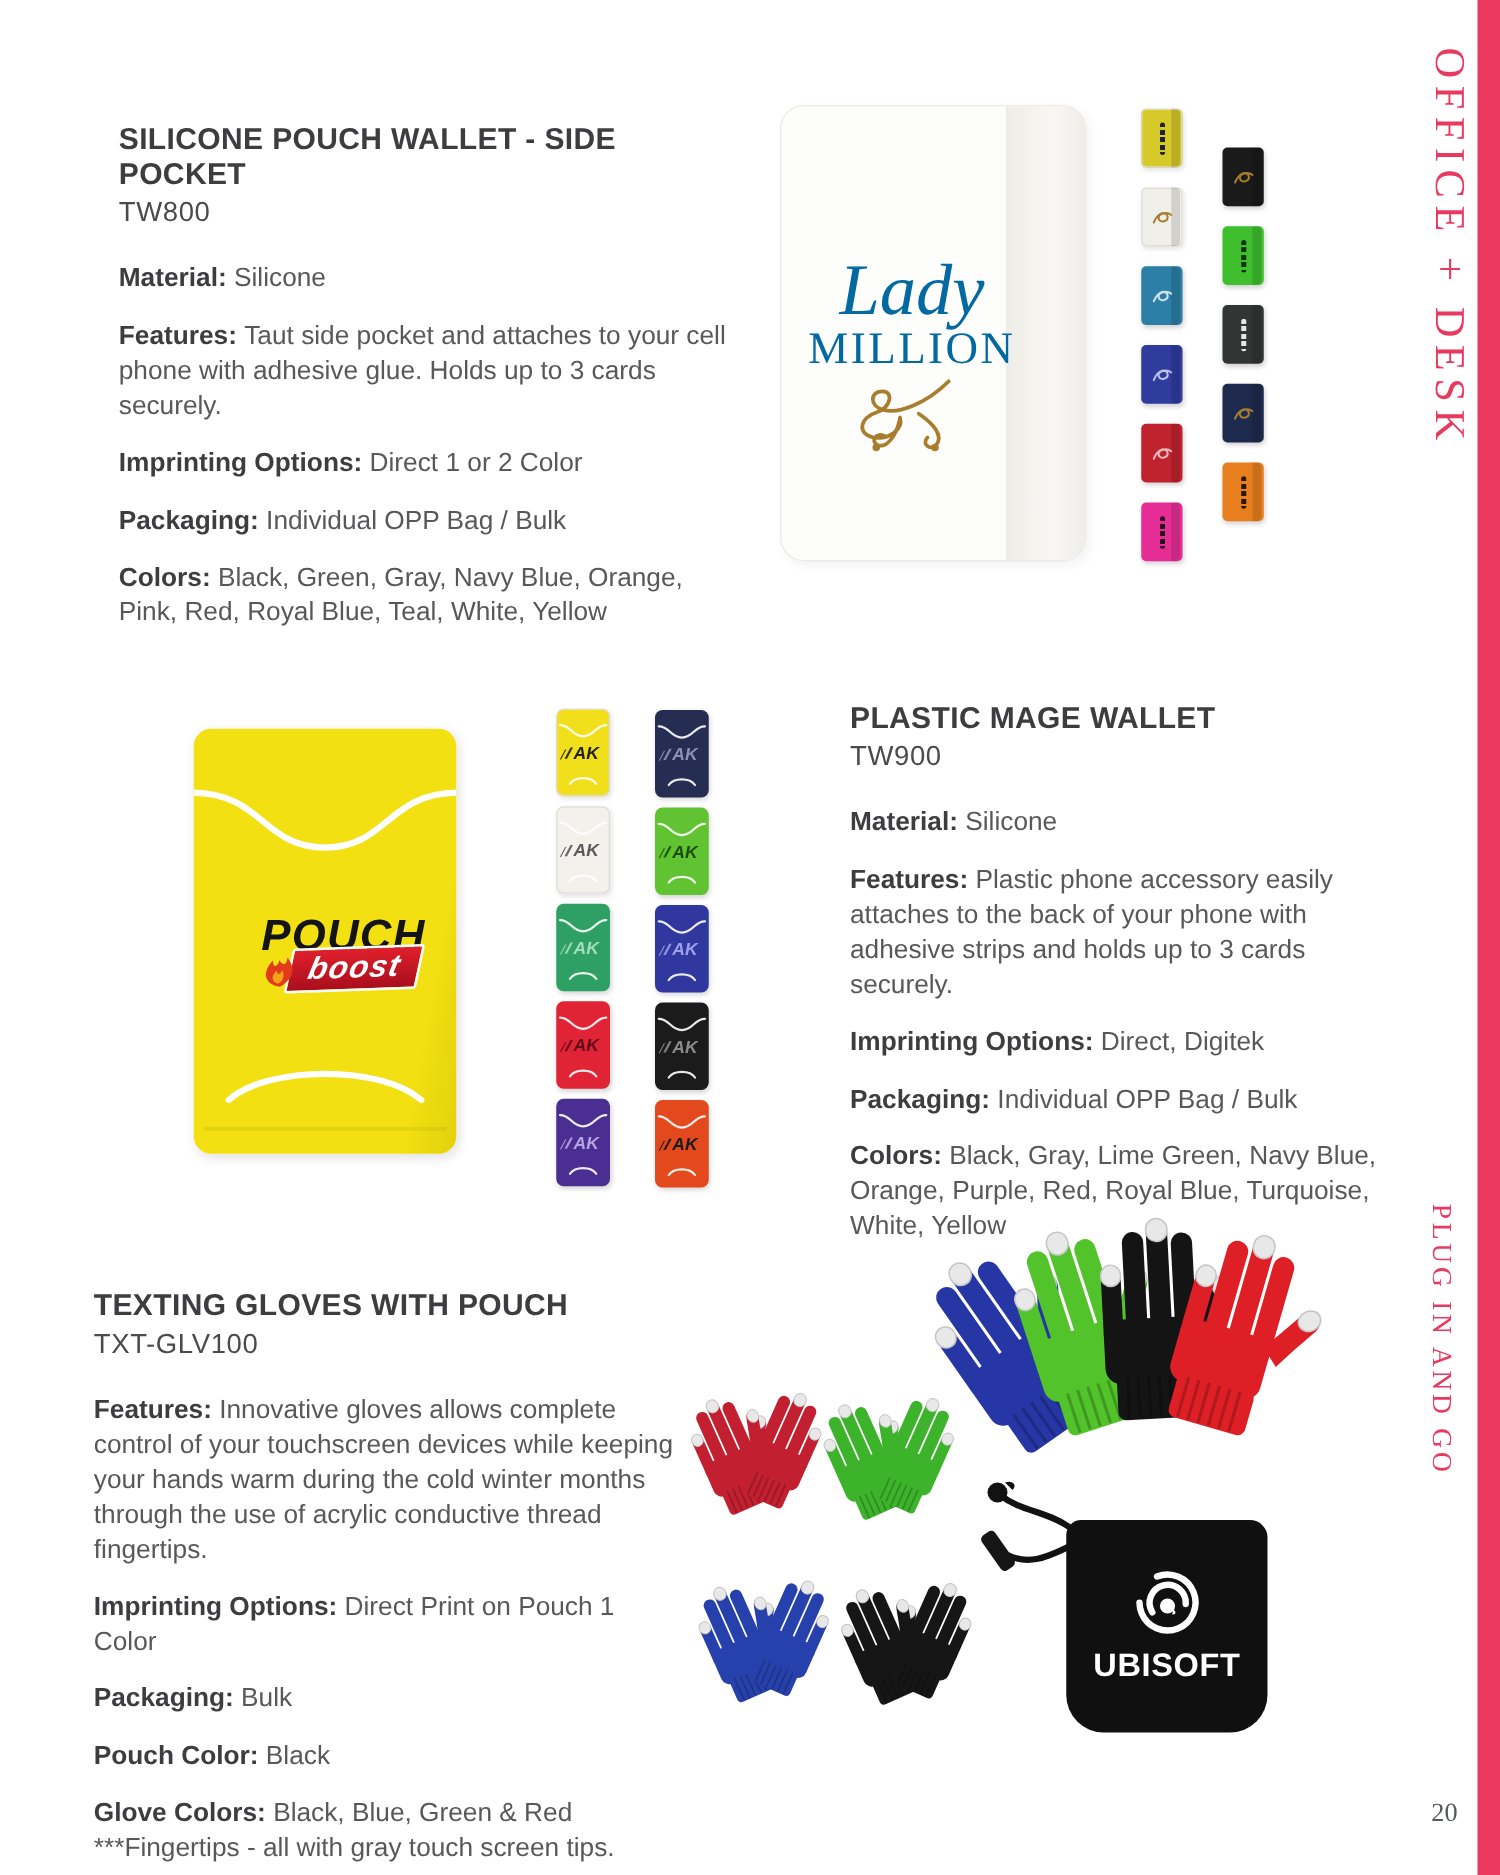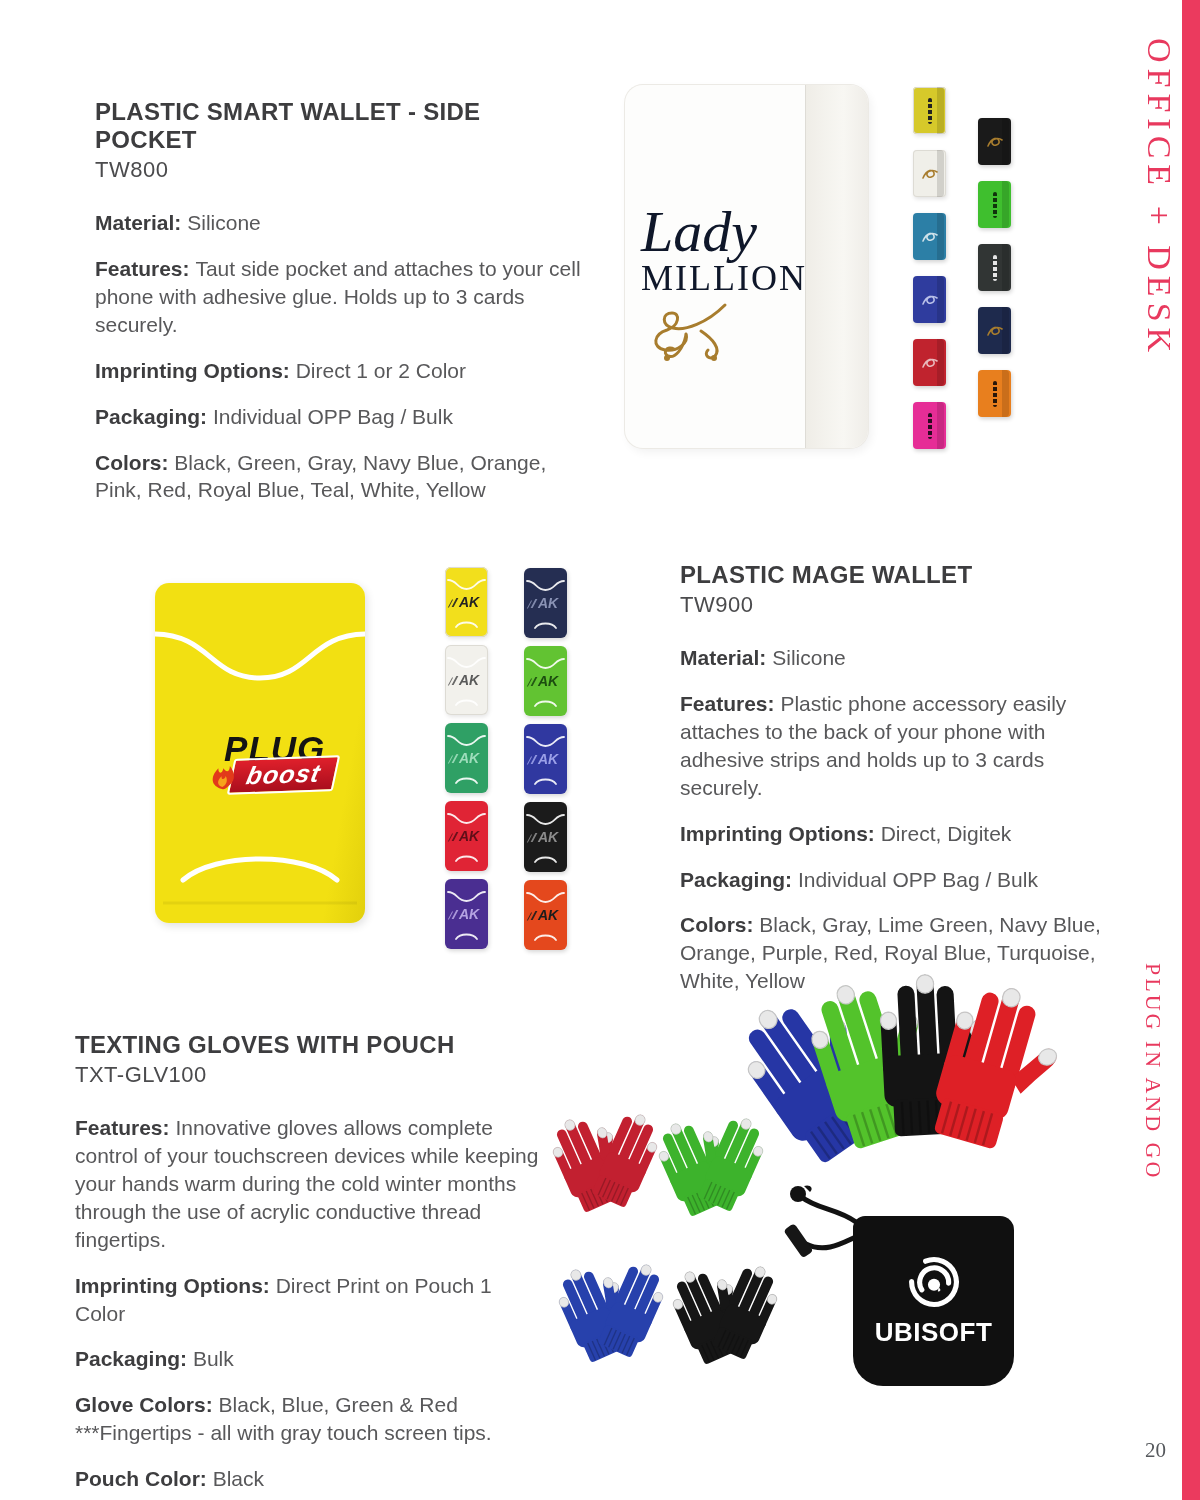--- a/index.html
+++ b/index.html
@@ -25,21 +25,21 @@
   #p1text{left:95px;top:98px;width:488px;}
   #p2text{left:680px;top:561px;width:442px;}
   #p3text{left:75px;top:1031px;width:468px;}
 
   
   .wallet-white{position:absolute;left:625px;top:85px;width:243px;height:363px;background:#FDFDFC;
                 border-radius:18px;box-shadow:0 0 0 1px #ECEAE5,3px 4px 10px rgba(0,0,0,.06);}
   .wallet-white .band{position:absolute;right:0;top:0;bottom:0;width:62px;
                 border-radius:0 18px 18px 0;border-left:1px solid #DEDCD6;
                 background:linear-gradient(to right,#EFEDE7,#F8F7F3 60%,#EFEDE8);}
-  .lady-logo{position:absolute;left:16px;right:50px;top:118px;color:#0f172a;
+  .lady-logo{position:absolute;left:16px;right:50px;top:118px;text-align:center;color:#0369a1;
              font-family:"Liberation Serif",serif;}
   .lady-logo .l1{font-size:58px;font-style:italic;line-height:1;}
   .lady-logo .l2{font-size:36px;letter-spacing:2px;margin-top:-4px;}
   .lady-flourish{margin-top:2px;}
 
   
   .swcol{position:absolute;display:flex;flex-direction:column;gap:16px;}
   #sw80a{left:913px;top:87px;}
   #sw80b{left:978px;top:118px;}
   .sw80{position:relative;width:33px;height:47px;border-radius:4px;display:flex;
@@ -131,21 +131,21 @@
 </svg>
 
 <div class="page">
 
   <div class="accent-bar"></div>
   <div class="side-vtext top">OFFICE + DESK</div>
   <div class="side-vtext bottom">PLUG IN AND GO</div>
   <div class="page-number">20</div>
 
   <section class="ptext" id="p1text">
-    <h1>PLASTIC SMART WALLET - SIDE POCKET</h1>
+    <h1>SILICONE POUCH WALLET - SIDE POCKET</h1>
     <div class="sku">TW800</div>
     <div class="fields" id="fields-0">
         <p><b>Material: </b>Silicone</p>
         <p><b>Features: </b>Taut side pocket and attaches to your cell phone with adhesive glue. Holds up to 3 cards securely.</p>
         <p><b>Imprinting Options: </b>Direct 1 or 2 Color</p>
         <p><b>Packaging: </b>Individual OPP Bag / Bulk</p>
         <p><b>Colors: </b>Black, Green, Gray, Navy Blue, Orange, Pink, Red, Royal Blue, Teal, White, Yellow</p>
       </div>
   </section>
 
@@ -240,21 +240,21 @@
 
   <div class="wallet-yellow">
     <svg class="curves" width="210" height="340" viewBox="0 0 210 340">
       <g fill="none" stroke="#FFFFFF" stroke-width="5" stroke-linecap="round">
         <path d="M-2,51 C55,51 55,95 105,95 C155,95 155,51 212,51"></path>
         <path d="M28,297 C60,269 150,269 182,297"></path>
       </g>
       <path d="M8,320 L202,320" stroke="rgba(0,0,0,0.06)" stroke-width="3" fill="none"></path>
     </svg>
     <div class="mage-logo">
-      <div class="l1">PLUG</div>
+      <div class="l1">POUCH</div>
       <span class="mage-banner">
         <svg class="mage-flame" width="30" height="28" viewBox="0 0 30 28">
           <path d="M16,26 C5,23 1,14 8,5 C9,11 13,11 13,5 C17,10 20,9 19,3 C25,9 28,17 23,22 C20,26 18,27 16,26 Z" fill="#E23A1A"></path>
           <path d="M16,24 C10,22 9,17 13,13 C13,17 17,17 17,13 C20,17 20,22 16,24 Z" fill="#F7A21B"></path>
         </svg>
         <span class="l2">boost</span>
       </span>
     </div>
   </div>
   <div class="swcol" id="sw90a">
@@ -364,22 +364,22 @@
       </div>
   </section>
 
   <section class="ptext" id="p3text">
     <h1>TEXTING GLOVES WITH POUCH</h1>
     <div class="sku">TXT-GLV100</div>
     <div class="fields" id="fields-2">
         <p><b>Features: </b>Innovative gloves allows complete control of your touchscreen devices while keeping your hands warm during the cold winter months through the use of acrylic conductive thread fingertips.</p>
         <p><b>Imprinting Options: </b>Direct Print on Pouch 1 Color</p>
         <p><b>Packaging: </b>Bulk</p>
+        <p><b>Pouch Color: </b>Black</p>
         <p><b>Glove Colors: </b>Black, Blue, Green &amp; Red<br>***Fingertips - all with gray touch screen tips.</p>
-        <p><b>Pouch Color: </b>Black</p>
       </div>
   </section>
 
   <div id="fan">
       <div class="glv fg0" style="color: rgb(38, 54, 165);">
         <svg viewBox="0 0 100 140">
           <use href="#glove-shape"></use>
         </svg>
       </div>
       <div class="glv fg1" style="color: rgb(83, 195, 43);">

